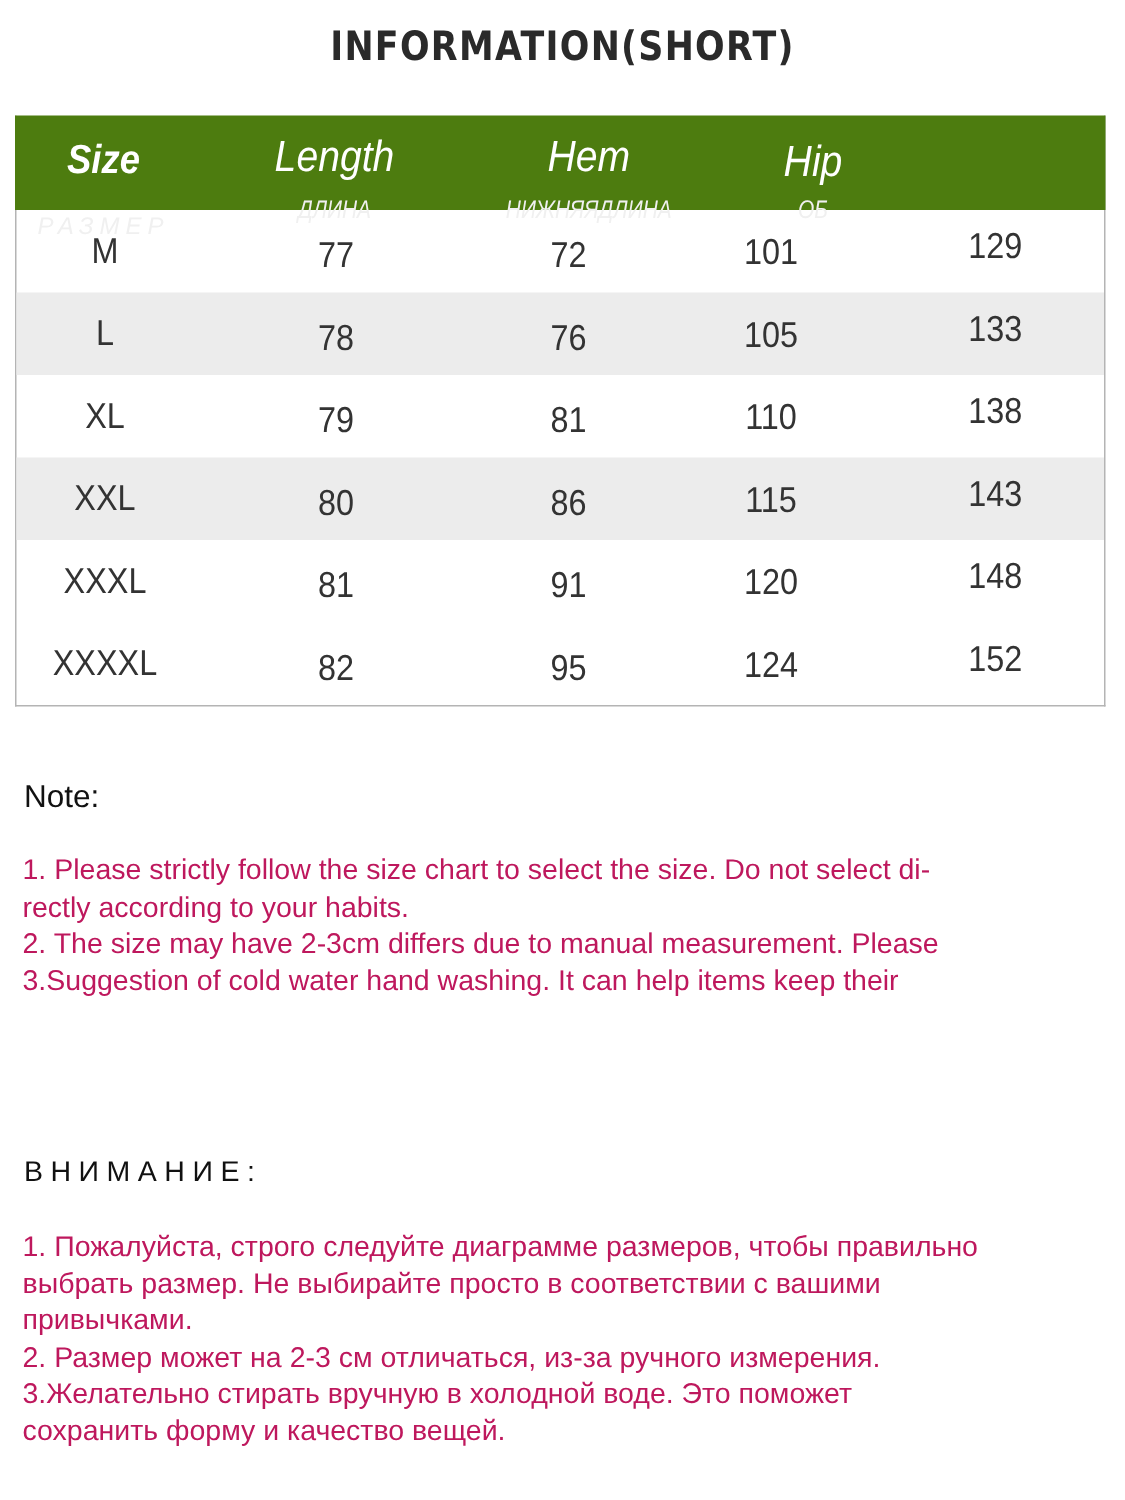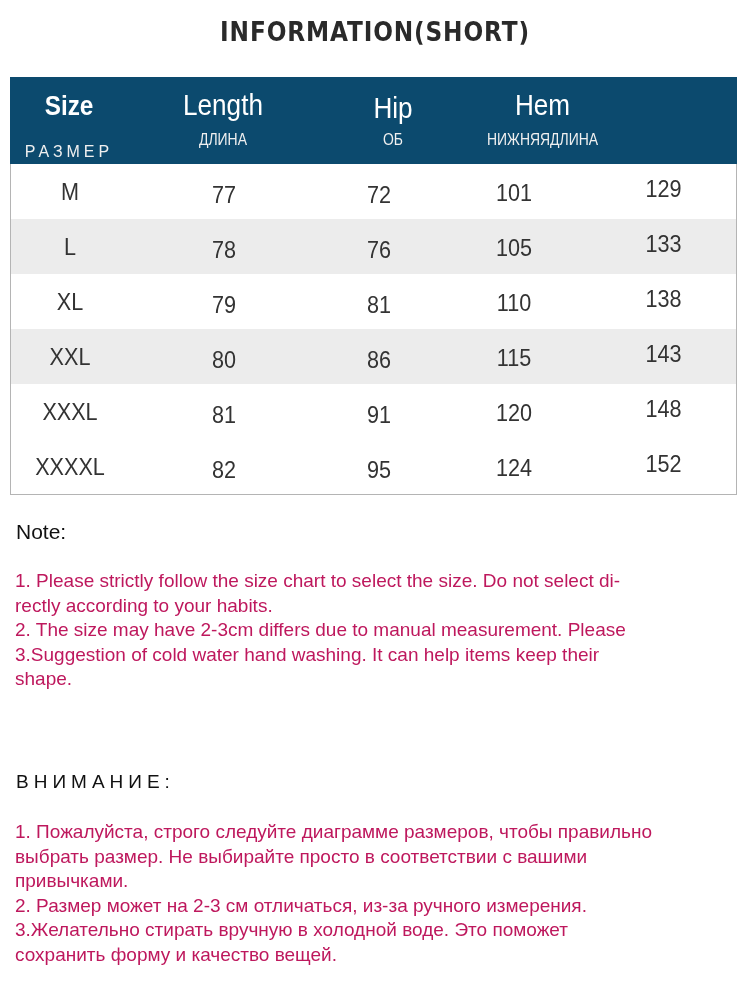--- a/index.html
+++ b/index.html
@@ -3,21 +3,21 @@
   <meta charset="utf-8">
   <style>
     html, body { margin: 0; padding: 0; background: #ffffff; }
     body { width: 750px; height: 1000px; position: relative; overflow: hidden;
            font-family: "Liberation Sans", sans-serif; color: #222; }
     .title { position: absolute; top: 16px; left: 0; width: 750px; text-align: center;
              font-family: "DejaVu Sans", sans-serif; font-weight: bold; font-size: 27px;
              letter-spacing: 1px; color: #2a2a2a; transform: scaleX(0.86); }
     .table { position: absolute; left: 10px; top: 77px; width: 727px;
              border: 1px solid #b4b4b4; border-top: none; box-sizing: border-box; }
-    .thead { background: #0c4a6e; height: 87px; display: flex; margin-left: -1px; margin-right: -1px; }
+    .thead { background: #4d7c0f; height: 63px; display: flex; margin-left: -1px; margin-right: -1px; font-style: italic; }
     .th { flex: none; text-align: center; color: #fff; position: relative; }
     .th .en { display: block; font-size: 29px; margin-top: 12px; transform: scaleX(0.9); }
     .th .ru { display: block; font-size: 17px; margin-top: 8px; transform: scaleX(0.82); color: #f0f0f0; }
     .th.size .en { font-weight: bold; font-size: 27px; margin-top: 14px; }
     .th.size .ru { letter-spacing: 4px; transform: none; font-size: 16px; margin-top: 21px; }
     .th.hip .en { margin-top: 15px; }
     .th.hip .ru { margin-top: 5px; }
     .row { display: flex; height: 55px; align-items: center; }
     .row.alt { background: #ececec; }
     .td { flex: none; text-align: center; font-size: 24px; color: #333; transform: scaleX(0.9); }
@@ -41,27 +41,27 @@
 <div class="table">
   <div class="thead">
     <div class="th c0 size">
       <span class="en">Size</span>
       <span class="ru">РАЗМЕР</span>
     </div>
     <div class="th c1">
       <span class="en">Length</span>
       <span class="ru">ДЛИНА</span>
     </div>
+    <div class="th c4">
+      <span class="en">Hem</span>
+      <span class="ru">НИЖНЯЯДЛИНА</span>
+    </div>
     <div class="th c3 hip">
       <span class="en">Hip</span>
       <span class="ru">ОБ</span>
-    </div>
-    <div class="th c4">
-      <span class="en">Hem</span>
-      <span class="ru">НИЖНЯЯДЛИНА</span>
     </div>
   </div>
 
   <div class="row">
     <div class="td c0">M</div>
     <div class="td c1">77</div>
     <div class="td c2">72</div>
     <div class="td c3">101</div>
     <div class="td c4">129</div>
   </div>
@@ -101,21 +101,20 @@
     <div class="td c4">152</div>
   </div>
 </div>
 
 <div class="section-head note-head">Note:</div>
 <div class="para en-para">
   <p>1. Please strictly follow the size chart  to select the size. Do not select di-</p>
   <p>rectly according to your habits.</p>
   <p>2. The size may have 2-3cm differs due to manual measurement. Please</p>
   <p>3.Suggestion of cold water hand washing. It can help items keep their</p>
-  <p>shape.</p>
 </div>
 
 <div class="section-head ru-head">ВНИМАНИЕ:</div>
 <div class="para ru-para">
   <p>1. Пожалуйста, строго следуйте диаграмме размеров, чтобы правильно</p>
   <p>выбрать размер. Не выбирайте просто в соответствии с вашими</p>
   <p>привычками.</p>
   <p>2. Размер может на 2-3 см отличаться, из-за ручного измерения.</p>
   <p>3.Желательно стирать вручную в холодной воде. Это поможет</p>
   <p>сохранить форму и качество вещей.</p>

